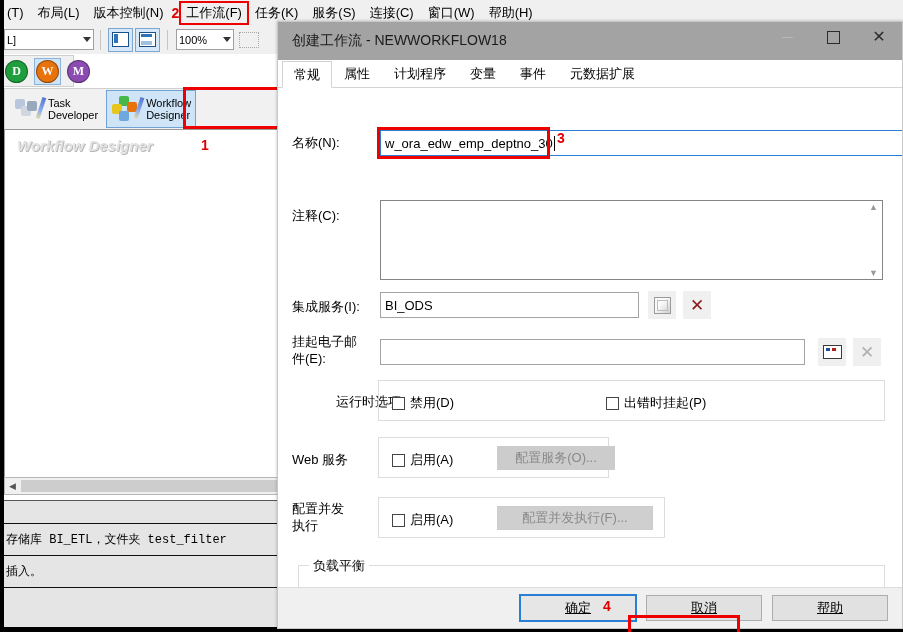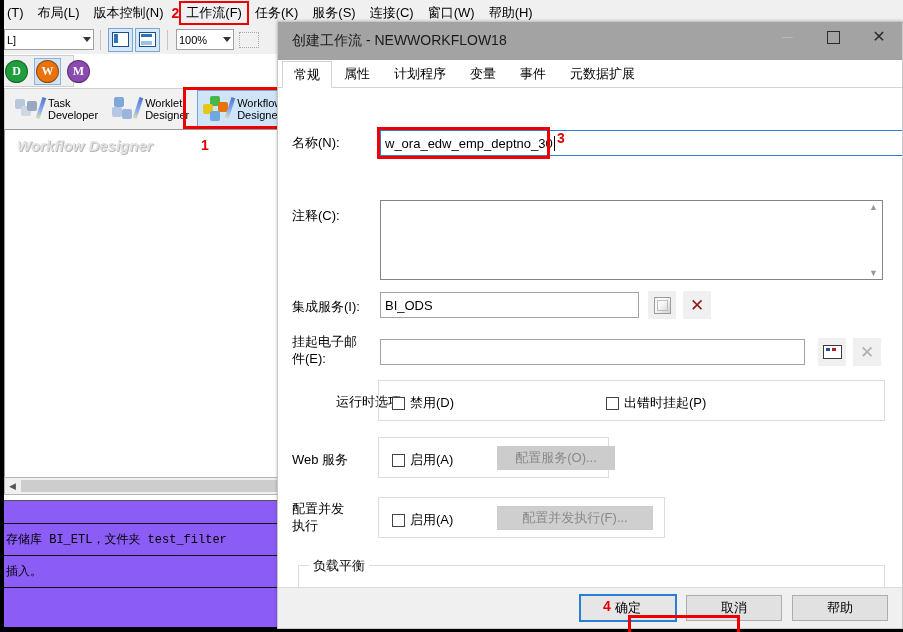--- a/index.html
+++ b/index.html
@@ -189,21 +189,21 @@
     width: 15px; height: 14px; background: #f0f0f0;
     display: flex; align-items: center; justify-content: center;
     font-size: 9px; color: #555;
   }
   .hscroll-thumb {
     flex: 1; height: 12px; background: #cdcdcd; margin: 0 1px;
   }
   .status-pane {
     position: absolute; left: 4px; top: 500px;
     width: 279px; height: 128px;
-    background: #8b5cf6;
+    background: #e5e5e5;
     border-top: 1px solid #555;
   }
   .status-line {
     height: 31px; border-bottom: 1px solid #111;
     display: flex; align-items: center;
     font-family: "Liberation Mono", monospace;
     font-size: 12px; color: #000; padding-left: 2px;
     white-space: nowrap;
   }
   .status-line.first { border-top: 1px solid #111; margin-top: 22px; }
@@ -350,25 +350,26 @@
     border-top: 1px solid #dcdcdc;
     display: flex; align-items: center; justify-content: flex-end;
     padding-right: 14px; gap: 10px; flex: none;
     position: relative;
   }
   .footer-annot {
     color: #e00000; font-weight: bold; font-size: 14px;
     position: absolute; left: 325px; top: 10px;
   }
   .btn {
-    width: 96px; height: 26px;
+    width: 116px; height: 26px;
     background: #e1e1e1; border: 1px solid #adadad;
     font-size: 13px; color: #000;
     display: flex; align-items: center; justify-content: center;
     box-sizing: border-box;
+    text-decoration: underline;
   }
   .btn.default {
     background: #e6e6e6; border: 1px solid #2a7fd4;
     outline: 1px solid #2a7fd4;
   }
   .annot-box {
     position: absolute; border: 3px solid #ee0000;
     pointer-events: none; box-sizing: border-box;
   }
 </style>
@@ -433,32 +434,20 @@
           <span class="cube" style="left:2px;top:4px;background:#b9c7dd"></span>
           <span class="cube" style="left:8px;top:11px;background:#d0d6e2"></span>
           <span class="cube" style="left:14px;top:6px;background:#9aa8bd"></span>
           <span class="pencil"></span>
         </span>
         <span class="dtab-label">
           <span>Task</span><br>
           <span>Developer</span>
         </span>
       </div>
-      <div class="dtab">
-        <span class="dtab-glyph">
-          <span class="cube" style="left:4px;top:2px;background:#7fa8d8"></span>
-          <span class="cube" style="left:2px;top:12px;background:#b4c8e4"></span>
-          <span class="cube" style="left:12px;top:14px;background:#9bb6dd"></span>
-          <span class="pencil"></span>
-        </span>
-        <span class="dtab-label">
-          <span>Worklet</span><br>
-          <span>Designer</span>
-        </span>
-      </div>
       <div class="dtab selected">
         <span class="dtab-glyph">
           <span class="cube" style="left:8px;top:1px;background:#46b84a"></span>
           <span class="cube" style="left:16px;top:7px;background:#e8720c"></span>
           <span class="cube" style="left:1px;top:9px;background:#e8c51c"></span>
           <span class="cube" style="left:8px;top:16px;background:#6fa8dc"></span>
           <span class="pencil"></span>
         </span>
         <span class="dtab-label">
           <span>Workflow</span><br>

